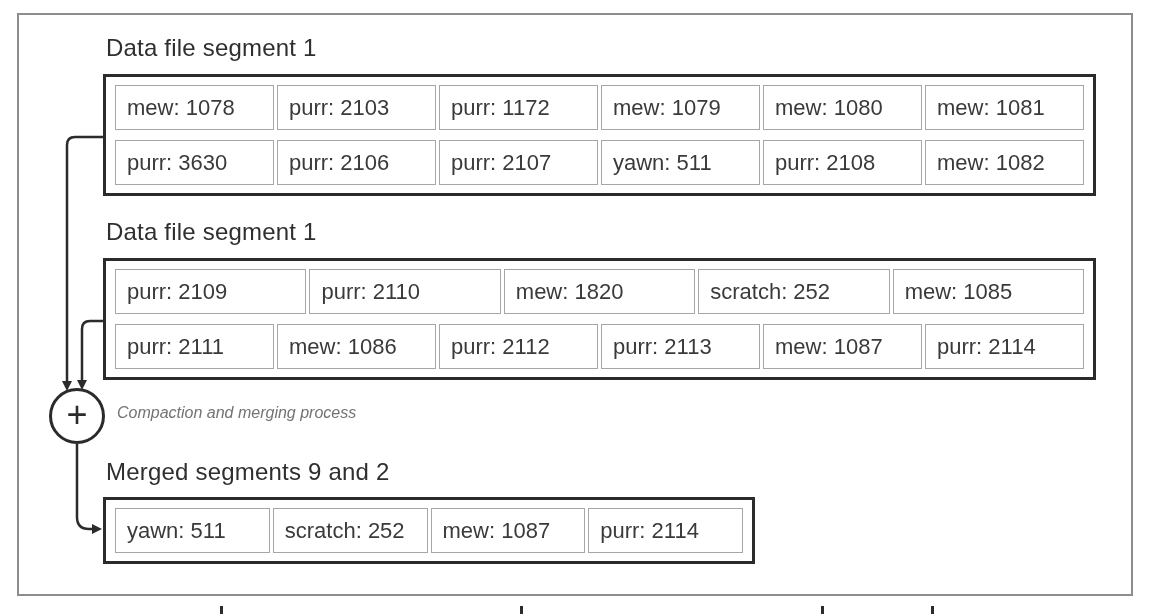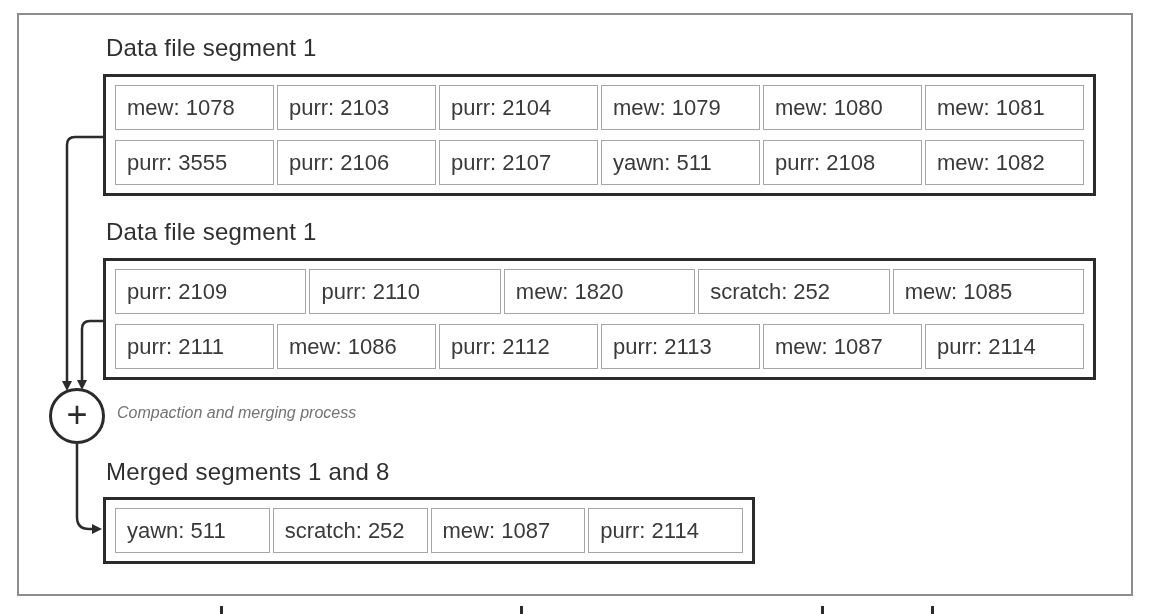--- a/index.html
+++ b/index.html
@@ -103,27 +103,27 @@
 <body>
 
 <div class="canvas">
   <div class="frame"></div>
 
   <div class="title t1">Data file segment 1</div>
   <div class="box box1">
     <div class="row">
         <div class="cell">mew: 1078</div>
         <div class="cell">purr: 2103</div>
-        <div class="cell">purr: 2104</div>
+        <div class="cell">purr: 1172</div>
         <div class="cell">mew: 1079</div>
         <div class="cell">mew: 1080</div>
         <div class="cell">mew: 1081</div>
       </div>
     <div class="row">
-        <div class="cell">purr: 3555</div>
+        <div class="cell">purr: 3630</div>
         <div class="cell">purr: 2106</div>
         <div class="cell">purr: 2107</div>
         <div class="cell">yawn: 511</div>
         <div class="cell">purr: 2108</div>
         <div class="cell">mew: 1082</div>
       </div>
   </div>
 
   <div class="title t2">Data file segment 1</div>
   <div class="box box2">
@@ -142,21 +142,21 @@
         <div class="cell">mew: 1087</div>
         <div class="cell">purr: 2114</div>
       </div>
   </div>
 
   <div class="mergenode">
     <span>+</span>
   </div>
   <div class="mergelabel">Compaction and merging process</div>
 
-  <div class="title t3">Merged segments 1 and 8</div>
+  <div class="title t3">Merged segments 9 and 2</div>
   <div class="box box3">
     <div class="row">
         <div class="cell">yawn: 511</div>
         <div class="cell">scratch: 252</div>
         <div class="cell">mew: 1087</div>
         <div class="cell">purr: 2114</div>
       </div>
   </div>
 
   <svg class="arrows" viewBox="0 0 1150 614" aria-hidden="true">

